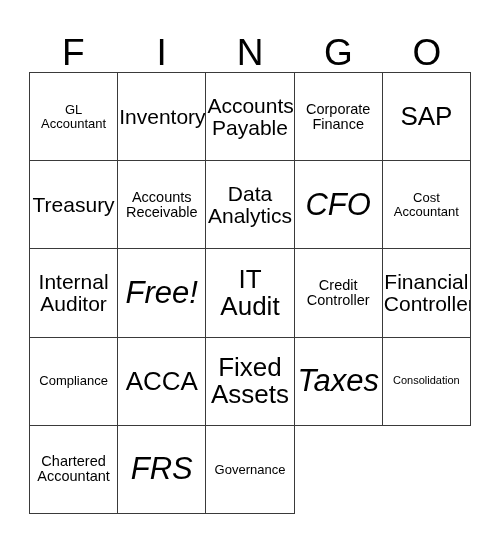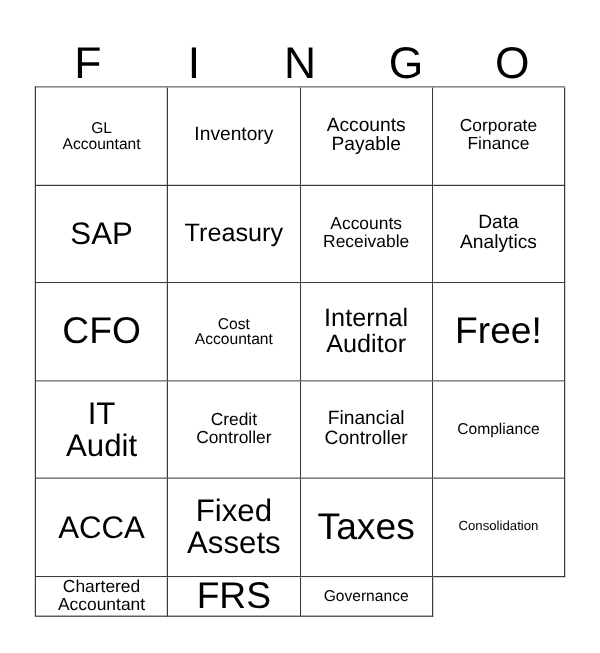--- a/index.html
+++ b/index.html
@@ -51,21 +51,21 @@
   .grid {
     position: absolute;
     left: 29px;
     top: 72px;
     width: 442px;
     height: 442px;
     border-top: 1px solid #3a3a3a;
     border-left: 1px solid #3a3a3a;
     box-sizing: border-box;
     display: grid;
-    grid-template-columns: repeat(4, 1fr);
+    grid-template-columns: repeat(5, 1fr);
     grid-template-rows: repeat(5, 1fr);
     background: #ffffff;
   }
 
   .cell {
     border-right: 1px solid #3a3a3a;
     border-bottom: 1px solid #3a3a3a;
     box-sizing: border-box;
     display: flex;
     align-items: center;
@@ -82,24 +82,24 @@
     text-align: center;
     line-height: 1.04;
     white-space: pre-line;
     color: #000000;
   }
 
   
   .fs-xs  { font-size: 11px; }
   .fs-sm  { font-size: 13px; }
   .fs-md  { font-size: 14.5px; }
-  .fs-lg  { font-size: 16px; }
+  .fs-lg  { font-size: 21px; }
   .fs-xl  { font-size: 21px; }
   .fs-xxl { font-size: 26px; }
-  .fs-huge{ font-size: 31px; }
+  .fs-huge{ font-size: 31px; font-style: italic; }
 </style>
 </head>
 <body>
 
 <div class="card">
 
   <div class="header-row">
     <div class="header-cell">F</div>
     <div class="header-cell">I</div>
     <div class="header-cell">N</div>

